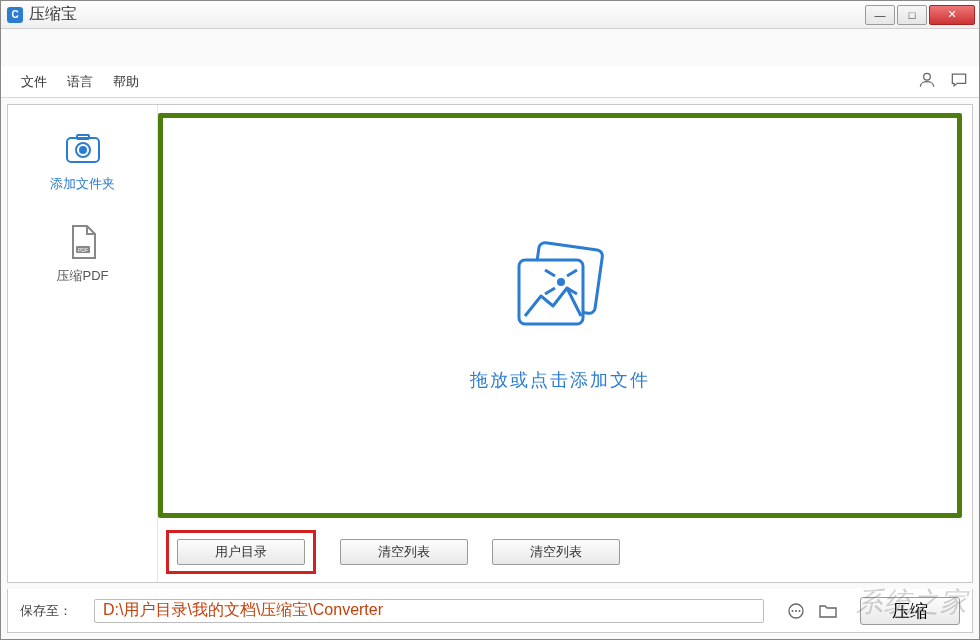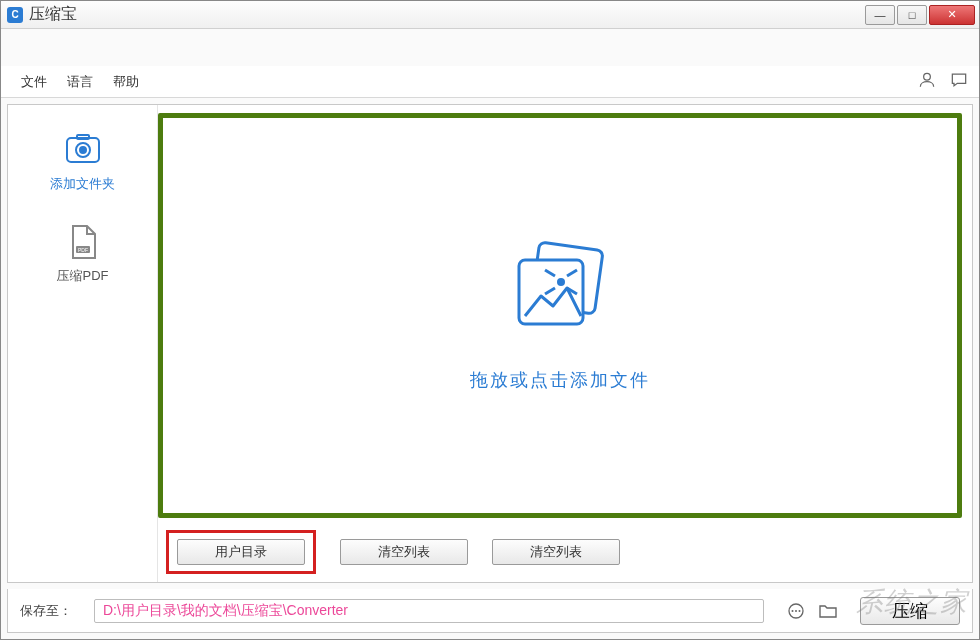--- a/index.html
+++ b/index.html
@@ -45,21 +45,21 @@
     .slider-wrap { width: 210px; position:relative; height:16px; display:flex; align-items:center;}
     .slider-track { height:3px; background:#d0d0d0; width:100%; border-radius:2px; }
     .slider-fill { position:absolute; left:0; height:3px; background:#2b7cd3; border-radius:2px; width:50%; }
     .slider-thumb { position:absolute; left:50%; transform:translateX(-50%); width:14px; height:14px; background:#2b7cd3; border-radius:50%; }
     .radio { display:inline-flex; align-items:center; gap:4px; margin-right: 10px; cursor:pointer;}
     .radio-dot { width:12px; height:12px; border:1px solid #777; border-radius:50%; display:inline-flex; align-items:center; justify-content:center;}
     .radio.checked .radio-dot::after { content:''; width:6px; height:6px; background:#333; border-radius:50%; }
     
     .footer { height: 44px; border-top: 1px solid #e0e0e0; display:flex; align-items:center; padding: 0 12px; gap:22px; background:#fff; border:1px solid #c8c8c8; border-top: none; margin: 0 6px 6px; }
     .footer-label { font-size:13px; color:#444; }
-    .path-input { flex:1; height:24px; border:1px solid #bdbdbd; border-radius:2px; padding: 0 8px; font-size:14px; color:#ec4899; background:#fff; display:flex; align-items:center;}
+    .path-input { flex:1; height:24px; border:1px solid #bdbdbd; border-radius:2px; padding: 0 8px; font-size:16px; color:#c2410c; background:#fff; display:flex; align-items:center;}
     .footer-icons { display:flex; gap:12px; align-items:center; }
     .footer-icons .ic { width:20px; height:20px; cursor:pointer; display:flex; align-items:center; justify-content:center;}
     .primary-btn { width:100px; height:28px; border:1px solid #9a9a9a; border-radius:3px; background:linear-gradient(#fdfdfd,#e8e8e8); font-size:18px; cursor:pointer;}
     
     
     .wm { position:absolute; right:12px; bottom:20px; font-size:27px; color:rgba(120,120,120,.35); font-style:italic; pointer-events:none; letter-spacing:1px;}
   </style>
 </head>
 <body>
 

